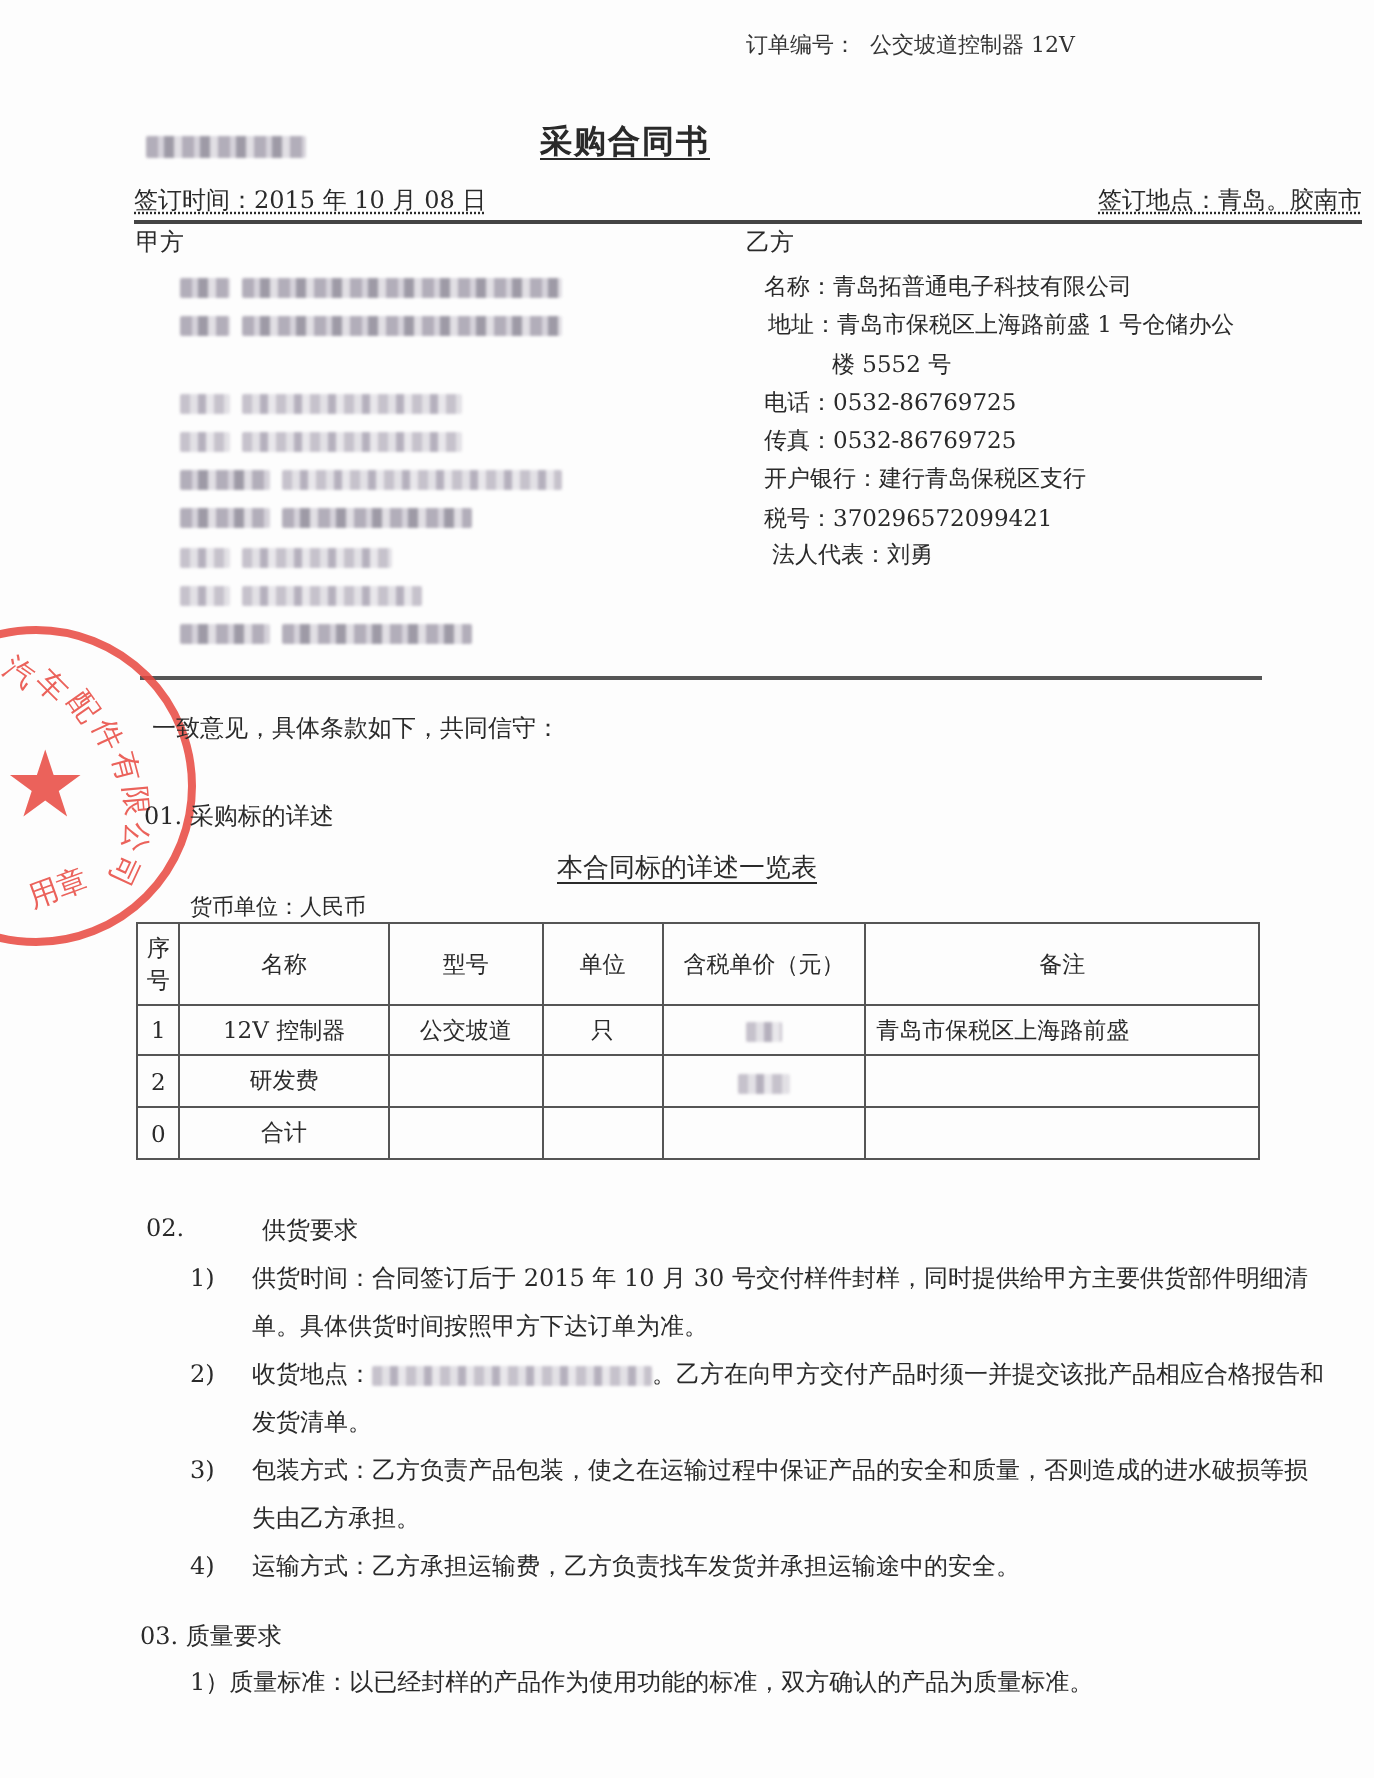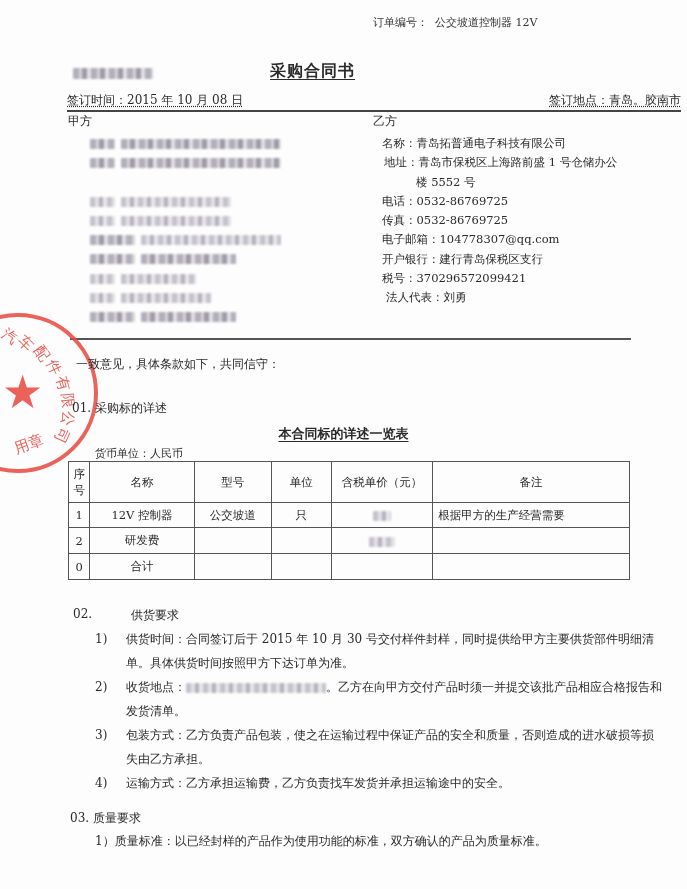--- a/index.html
+++ b/index.html
@@ -39,21 +39,21 @@
   .party-b .indent { padding-left:34px; }
   .party-b .lastrow { padding-left:4px;font-family:Liberation Serif, serif; }
 
   .party-a { left:90px; top:134px; }
   .party-a .brow { height:19.3px; display:flex; align-items:center; gap:6px; }
 
   .para { left:90px; top:352px; width:580px; font-size:12px; line-height:25px; }
   .para .p2 { margin-left:-14px; }
   .sec01 { left:72px; top:400px; font-size:12px; }
 
-  .tbl-title { left:0; width:687px; top:425px; text-align:center; font-size:13px; font-weight:bold; }
+  .tbl-title { left:0; width:687px; top:425px; text-align:center; font-size:13px; font-weight:normal; }
   .tbl-title span { text-decoration:underline; text-underline-offset:3px; }
 
   .currency { left:95px; top:446px; font-size:11px; }
 
   table.items {
     position:absolute; left:68px; top:461px; width:562px;
     border-collapse:collapse; font-size:11.5px; text-align:center;
   }
   table.items td, table.items th {
     border:1px solid #555; font-weight:normal; padding:0 4px;
@@ -143,21 +143,20 @@
     </div>
 </div>
 
 <div class="abs party-label" style="left:373px;top:113px;">乙方</div>
 <div class="abs party-b">
   <div class="row">名称：青岛拓普通电子科技有限公司</div>
   <div class="row" style="padding-left:2px">地址：青岛市保税区上海路前盛 1 号仓储办公</div>
   <div class="row indent">楼 5552 号</div>
   <div class="row">电话：0532-86769725</div>
   <div class="row">传真：0532-86769725</div>
-  <div class="row">电子邮箱：104778307@qq.com</div>
   <div class="row">开户银行：建行青岛保税区支行</div>
   <div class="row">税号：370296572099421</div>
   <div class="row lastrow">法人代表：刘勇</div>
 </div>
 <div class="abs rule-thin" style="left:70px;top:338px;width:561px;height:2px;background:#555;"></div>
 
 <div class="abs stamp">
   <div class="star">★</div>
   <div class="arc" style="left:60px;top:10px;transform:rotate(35deg);">汽</div>
   <div class="arc" style="left:76px;top:17px;transform:rotate(45deg);">车</div>
@@ -195,21 +194,21 @@
     <th>单位</th>
     <th>含税单价（元）</th>
     <th>备注</th>
   </tr>
   <tr>
     <td>1</td>
     <td>12V 控制器</td>
     <td>公交坡道</td>
     <td>只</td>
     <td><span class="blur-block blur-light" style="width:18px;"></span></td>
-    <td class="left">根据甲方的生产经营需要</td>
+    <td class="left">青岛市保税区上海路前盛</td>
   </tr>
   <tr class="r2">
     <td>2</td>
     <td>研发费</td>
     <td></td>
     <td></td>
     <td><span class="blur-block blur-light" style="width:26px;"></span></td>
     <td class="left"></td>
   </tr>
   <tr class="r3">

